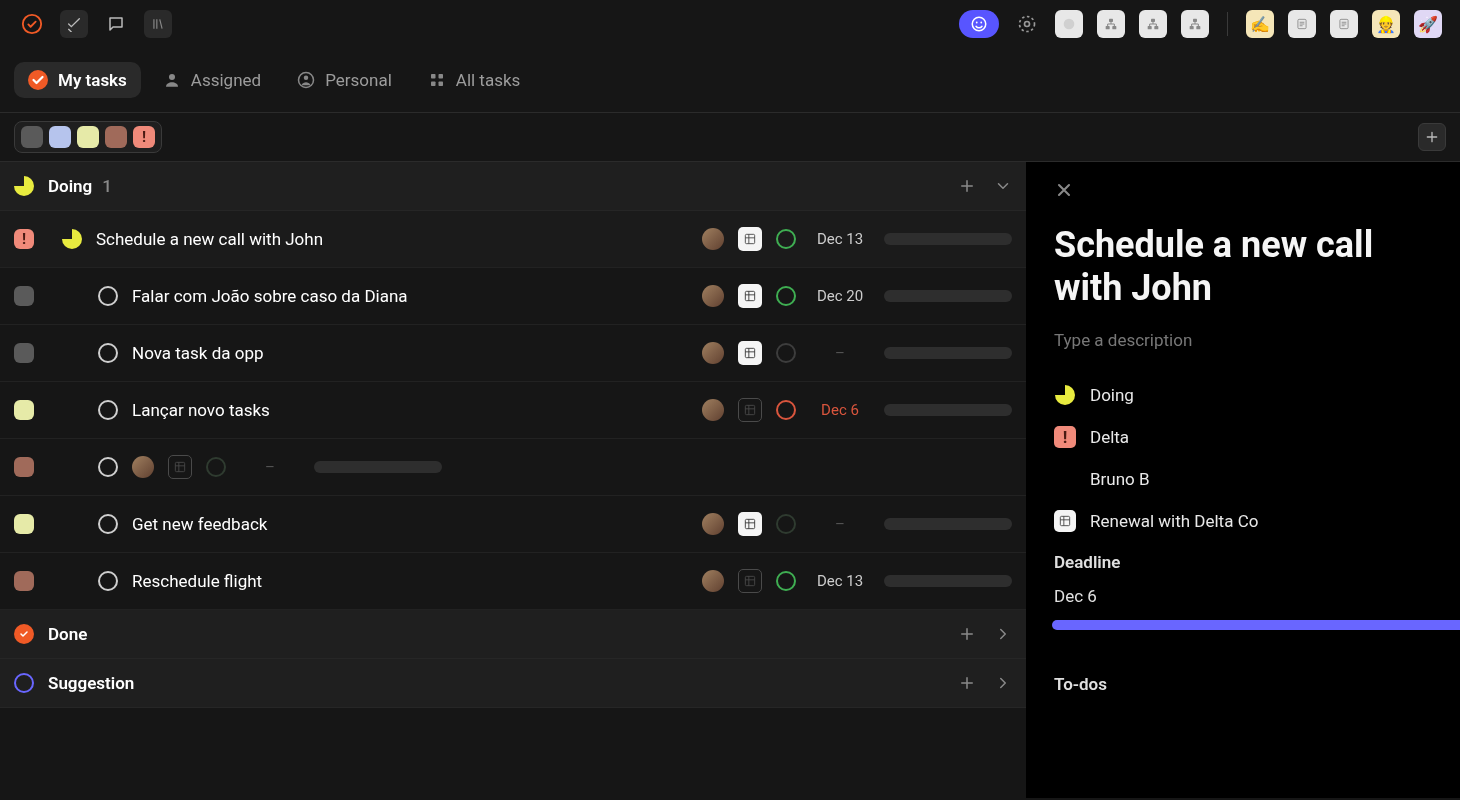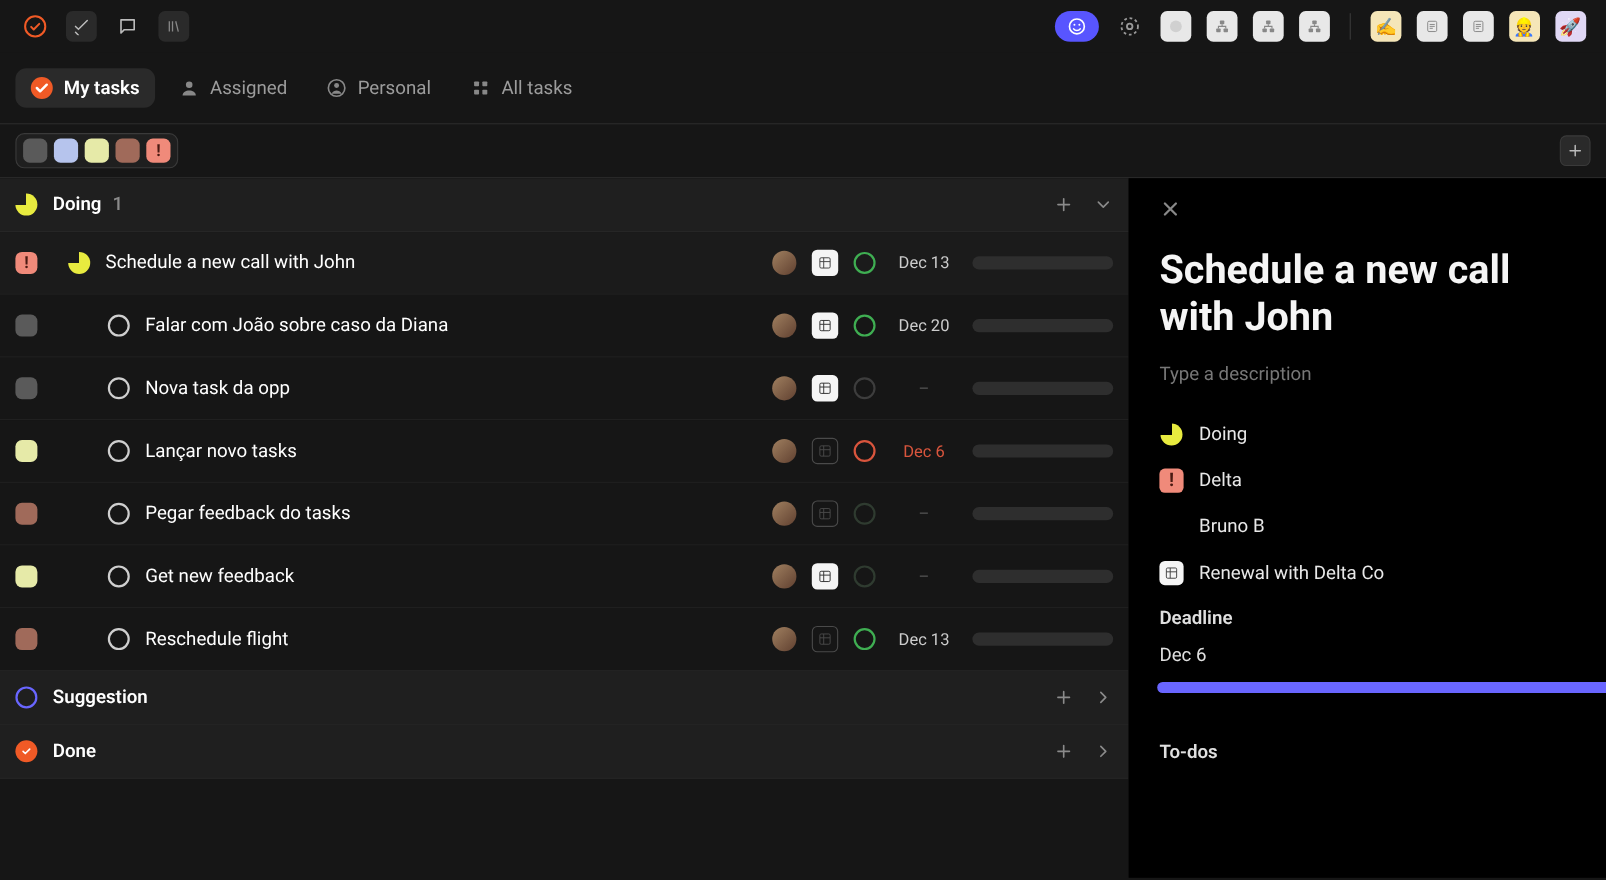--- a/index.html
+++ b/index.html
@@ -399,21 +399,20 @@
             </svg>
           </span>
           <span class="deadline-circle" style="border-color:#d9553d"></span>
           <span class="date overdue">Dec 6</span>
           <span class="progress"><span class="progress-fill" style="width:50%"></span></span>
         </div>
         <div class="task-row">
           <span class="color-tag" style="background:#a06a5a"></span>
           <span style="width:36px"></span>
           <span class="status-circle" style="border-color:#cfcfcf"></span>
-          <span class="task-title">Pegar feedback do tasks</span>
           <span class="avatar"></span>
           <span class="record-icon muted">
             <svg viewBox="0 0 24 24" width="14" height="14">
               <rect x="4" y="4" width="16" height="16" rx="2" fill="none" stroke="currentColor" stroke-width="1.5"></rect>
               <path d="M4 10h16M10 4v16" stroke="currentColor" stroke-width="1.5"></path>
             </svg>
           </span>
           <span class="deadline-circle" style="border-color:#2f3b30"></span>
           <span class="date dash">–</span>
           <span class="progress"><span class="progress-fill" style="width:0%"></span></span>
@@ -446,39 +445,20 @@
               <path d="M4 10h16M10 4v16" stroke="currentColor" stroke-width="1.5"></path>
             </svg>
           </span>
           <span class="deadline-circle" style="border-color:#3fae52"></span>
           <span class="date ">Dec 13</span>
           <span class="progress full"><span class="progress-fill" style="width:100%"></span></span>
         </div>
       </div>
 
     <div class="section-header">
-      <span class="status-circle" style="border-color:#6966ff"></span>
-      <span class="title">
-          <span>Suggestion</span>
-        </span>
-      <div class="section-actions">
-        <span>
-            <svg viewBox="0 0 24 24" width="18" height="18">
-              <path d="M12 5v14M5 12h14" stroke="#8a8a8a" stroke-width="2" stroke-linecap="round"></path>
-            </svg>
-          </span>
-        <span>
-            <svg viewBox="0 0 24 24" width="18" height="18">
-              <path d="M9 6l6 6-6 6" stroke="#8a8a8a" stroke-width="2" fill="none" stroke-linecap="round" stroke-linejoin="round"></path>
-            </svg>
-          </span>
-      </div>
-    </div>
-
-    <div class="section-header">
       <span style="width:20px;height:20px;border-radius:50%;background:#f05a26;display:flex;align-items:center;justify-content:center;">
         <svg viewBox="0 0 24 24" width="12" height="12">
             <path d="M6 12l4 4 8-8" stroke="#fff" stroke-width="3" fill="none" stroke-linecap="round" stroke-linejoin="round"></path>
           </svg>
       </span>
       <span class="title">
           <span>Done</span>
         </span>
       <div class="section-actions">
         <span>
@@ -487,20 +467,39 @@
             </svg>
           </span>
         <span>
             <svg viewBox="0 0 24 24" width="18" height="18">
               <path d="M9 6l6 6-6 6" stroke="#8a8a8a" stroke-width="2" fill="none" stroke-linecap="round" stroke-linejoin="round"></path>
             </svg>
           </span>
       </div>
     </div>
 
+    <div class="section-header">
+      <span class="status-circle" style="border-color:#6966ff"></span>
+      <span class="title">
+          <span>Suggestion</span>
+        </span>
+      <div class="section-actions">
+        <span>
+            <svg viewBox="0 0 24 24" width="18" height="18">
+              <path d="M12 5v14M5 12h14" stroke="#8a8a8a" stroke-width="2" stroke-linecap="round"></path>
+            </svg>
+          </span>
+        <span>
+            <svg viewBox="0 0 24 24" width="18" height="18">
+              <path d="M9 6l6 6-6 6" stroke="#8a8a8a" stroke-width="2" fill="none" stroke-linecap="round" stroke-linejoin="round"></path>
+            </svg>
+          </span>
+      </div>
+    </div>
+
   </div>
 
   <div class="detail-pane">
     <span class="detail-close">
       <svg viewBox="0 0 24 24" width="20" height="20">
           <path d="M6 6l12 12M18 6L6 18" stroke="#888" stroke-width="2.5" stroke-linecap="round"></path>
         </svg>
     </span>
     <h1 class="detail-title">Schedule a new call with John</h1>
     <div class="detail-desc">Type a description</div>

